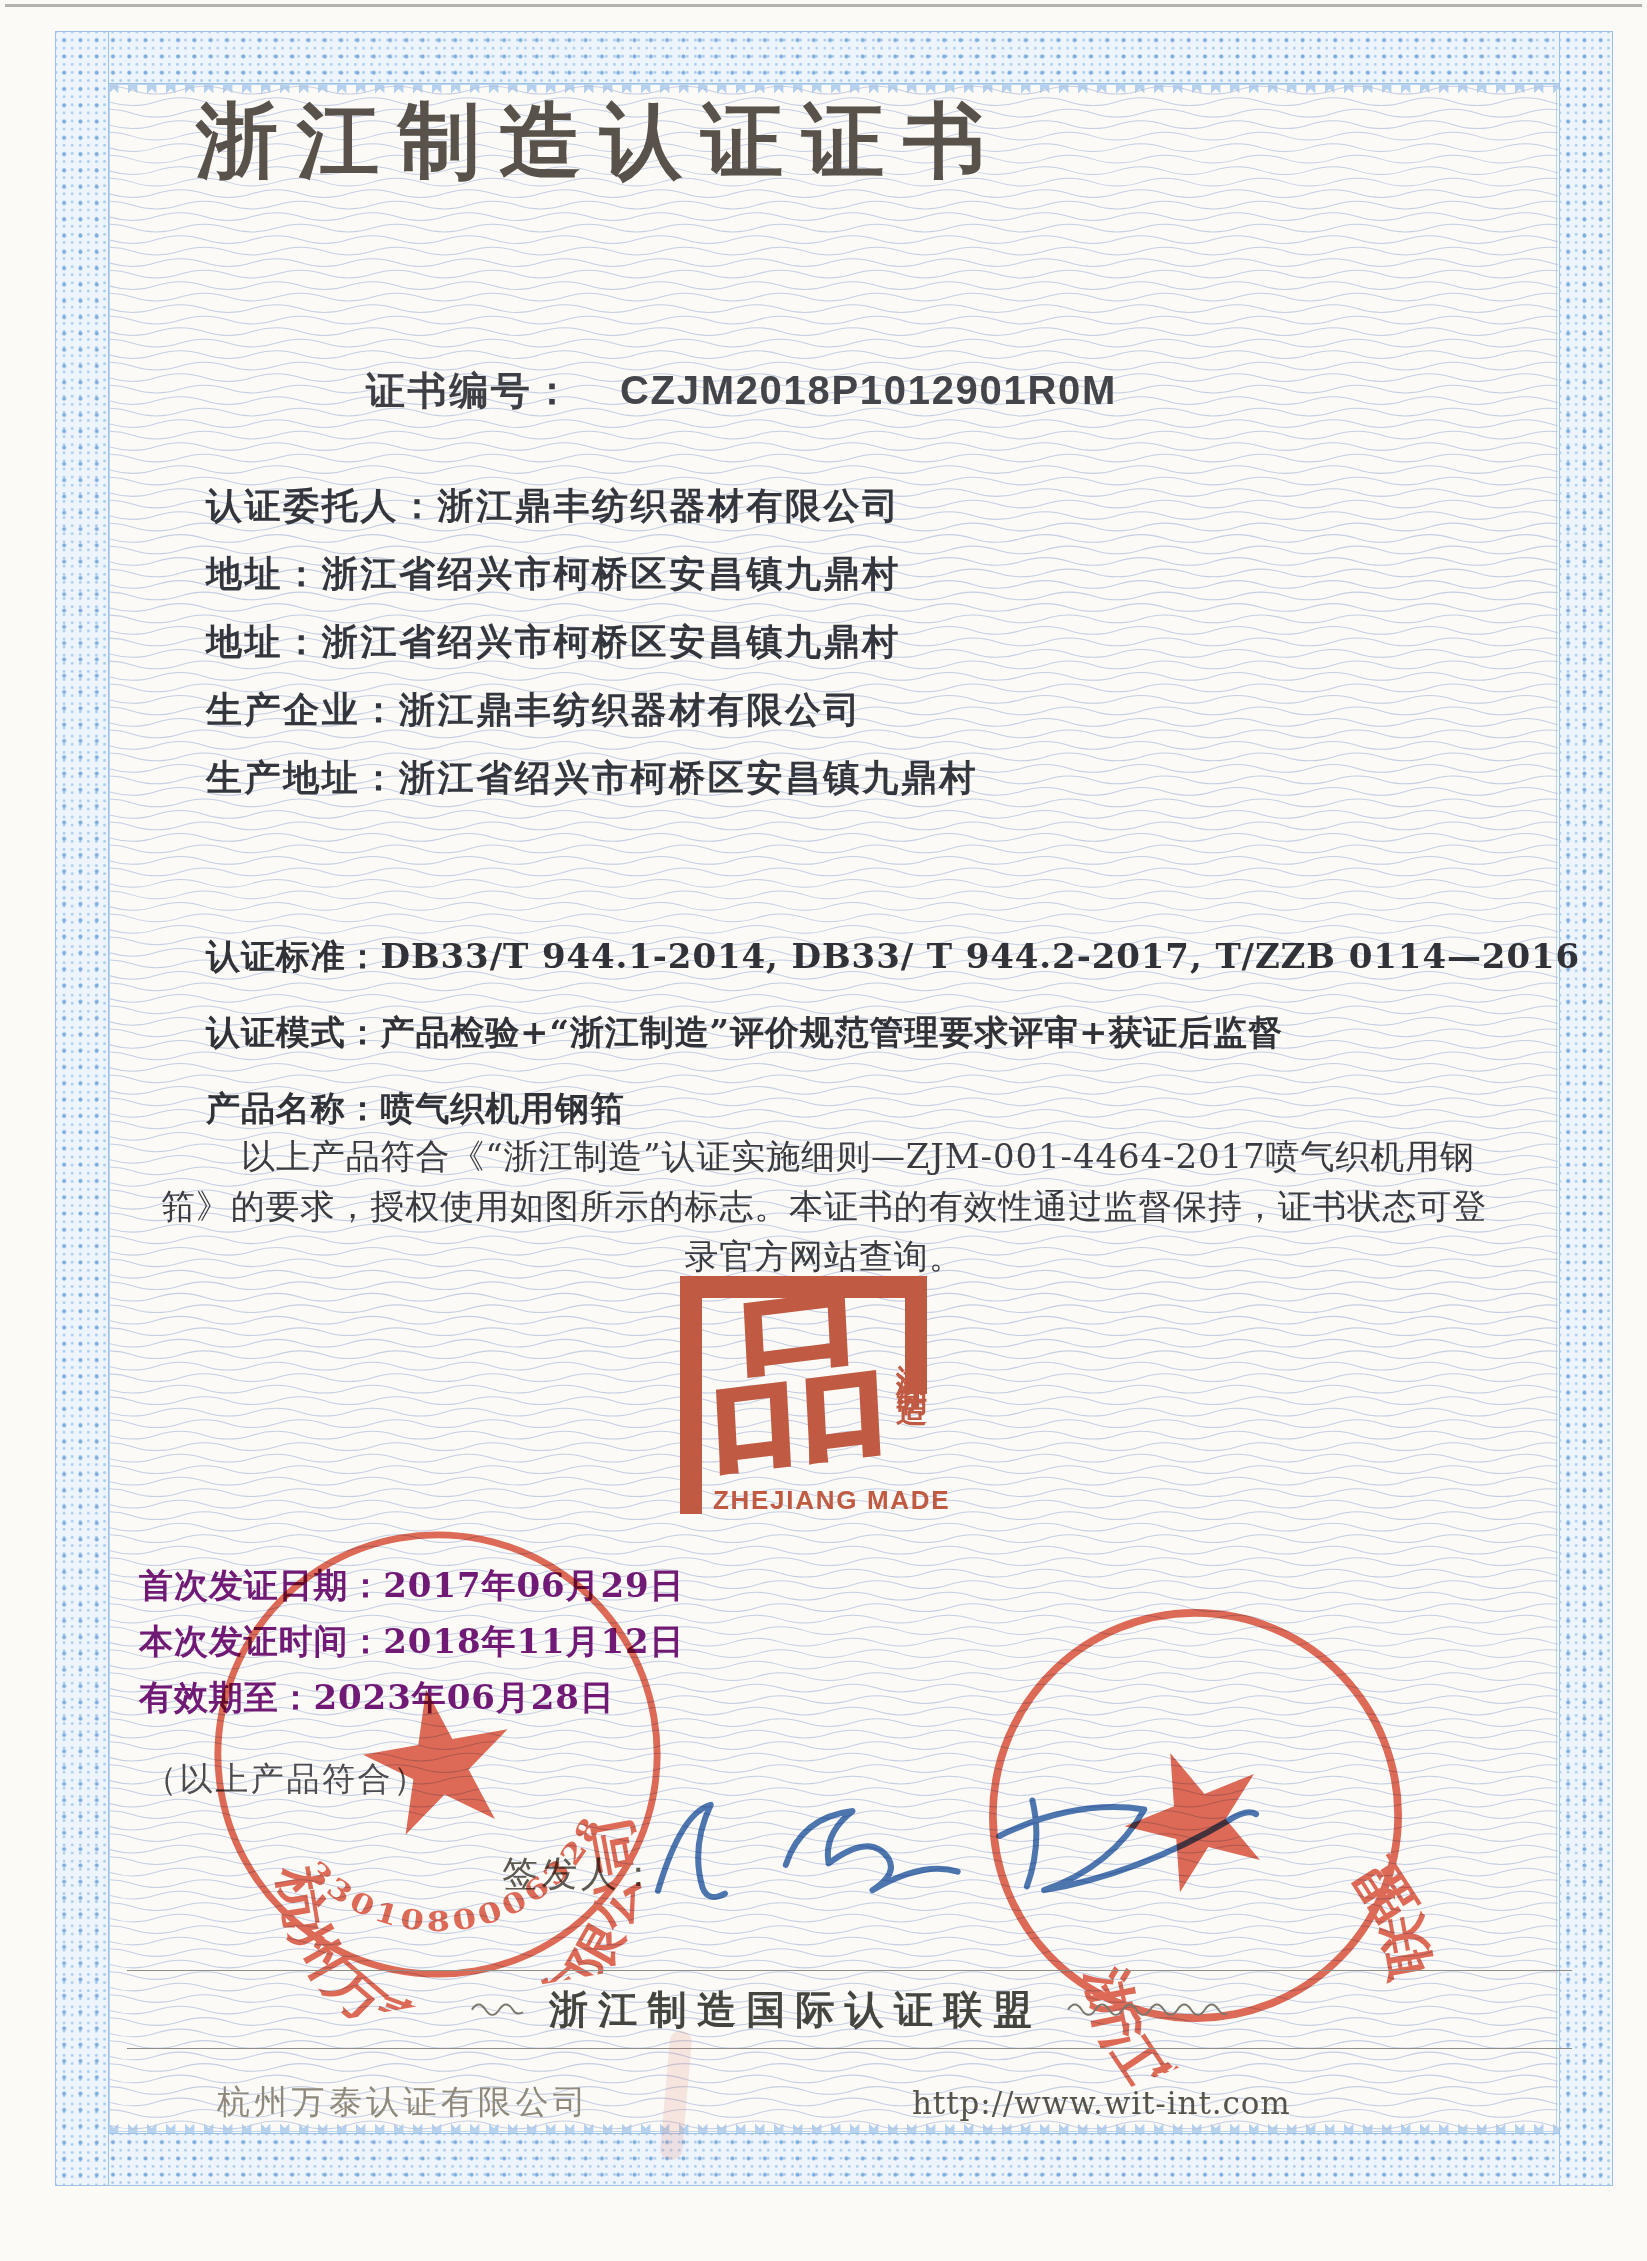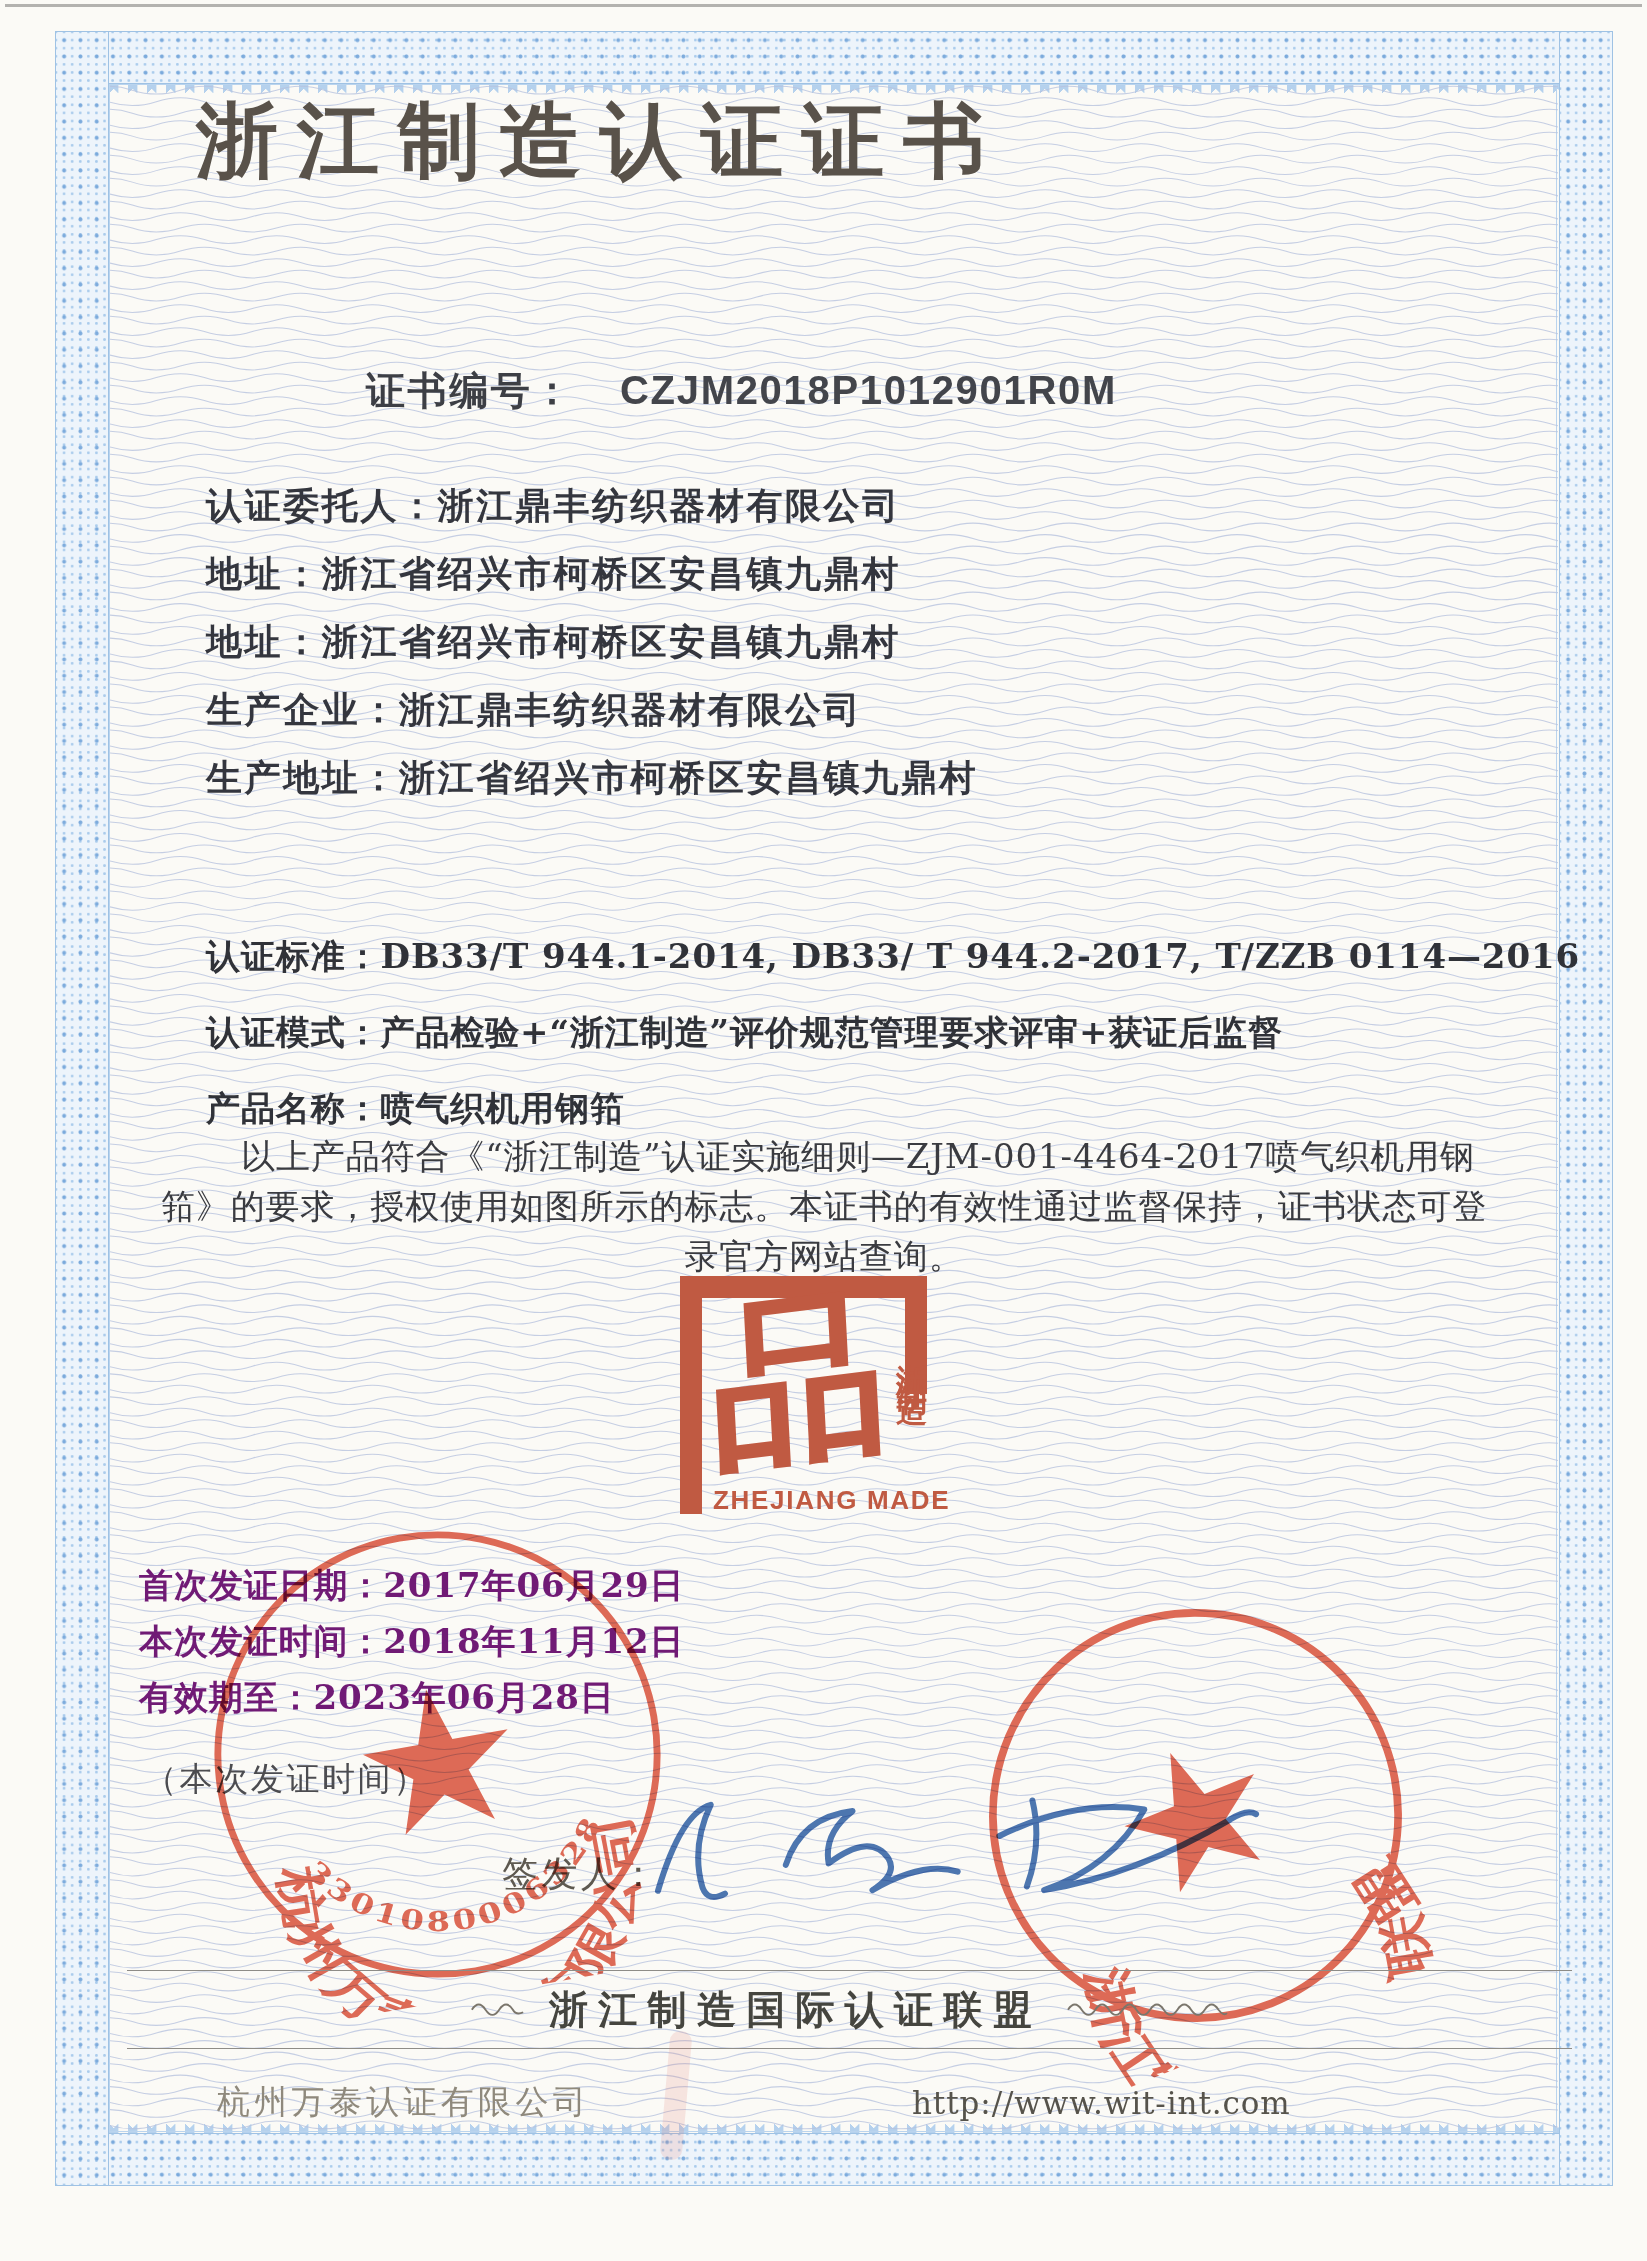--- a/index.html
+++ b/index.html
@@ -312,21 +312,21 @@
     <div class="logo-vert">浙江制造</div>
     <div class="logo-caption">ZHEJIANG MADE</div>
   </div>
 
   <div class="issuance">
     <div class="line"><span>首次发证日期：</span><span>2017年06月29日</span></div>
     <div class="line"><span>本次发证时间：</span><span>2018年11月12日</span></div>
     <div class="line"><span>有效期至：</span><span>2023年06月28日</span></div>
   </div>
 
-  <div class="seal-note">（本次发证时间）</div>
+  <div class="seal-note">（以上产品符合）</div>
 
   <div class="signer-label">签发人：</div>
 
   <svg class="signature" width="669" height="146" viewBox="0 0 780 170">
     <path d="M30 120 Q60 30 95 22 Q70 70 82 118 Q88 136 108 126
              M180 95 Q200 40 260 35 Q225 60 230 95 Q280 60 300 92 Q310 110 280 128 Q340 96 380 110
              M470 30 Q480 80 460 130 M430 70 Q520 30 600 45 Q560 110 480 135 Q590 120 700 60 Q720 48 730 55" fill="none" stroke="#3565ac" stroke-width="7" stroke-linecap="round" stroke-linejoin="round" opacity=".88"></path>
   </svg>
 
   <svg class="seal seal-left" width="489" height="489" viewBox="0 0 570 570">

